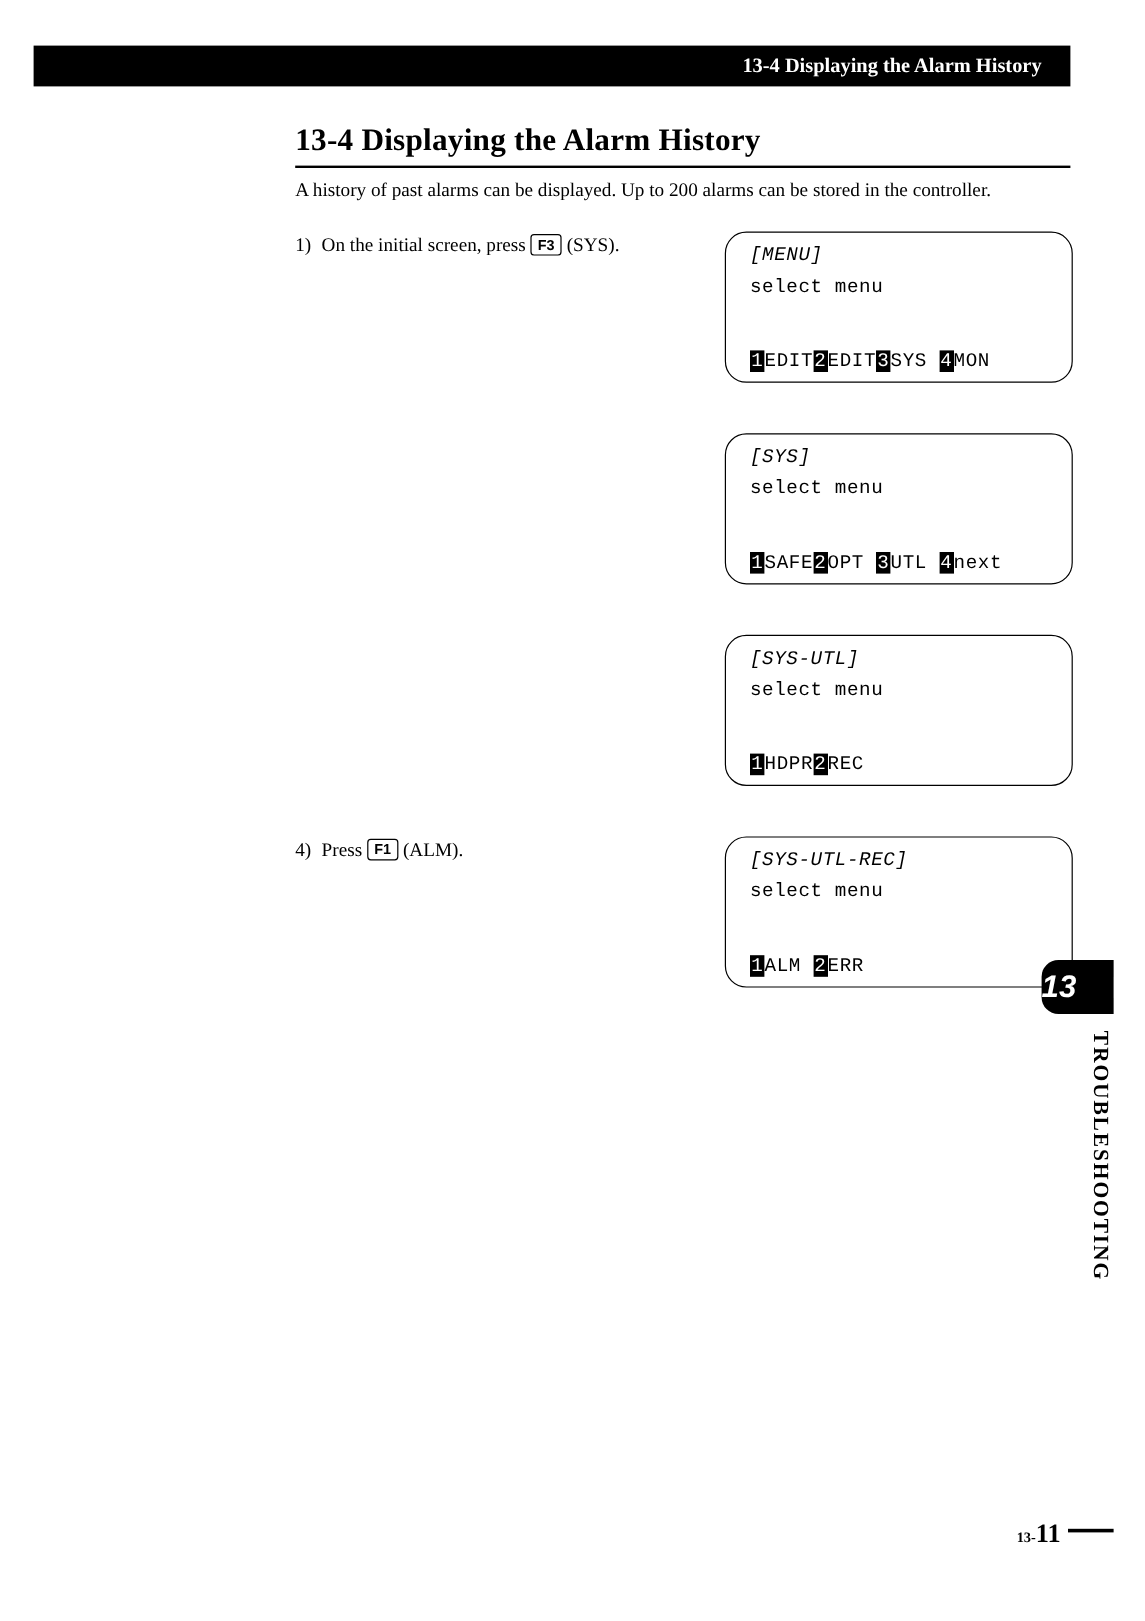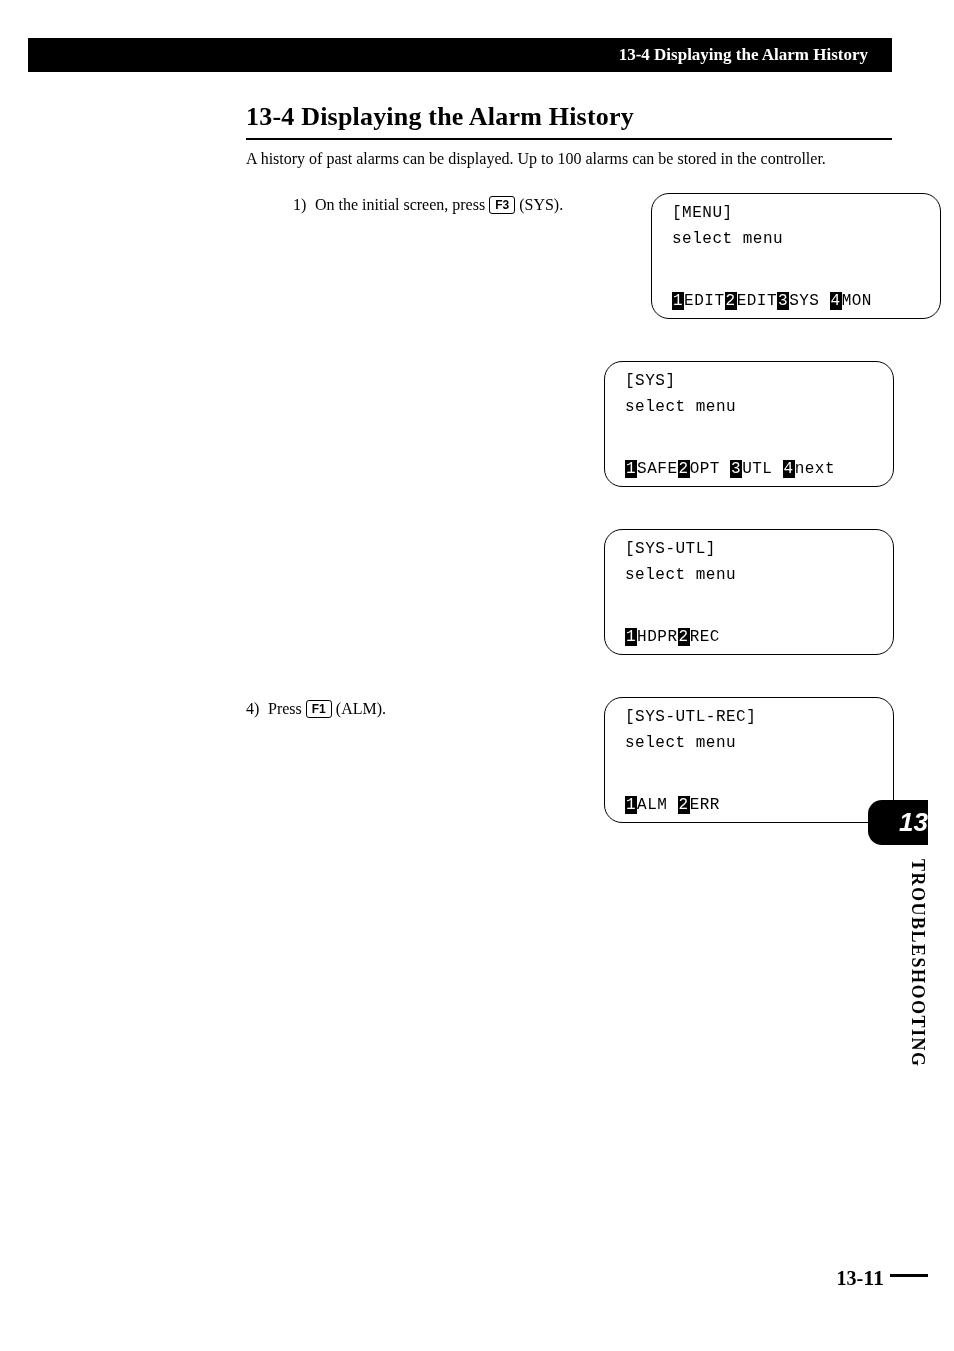--- a/index.html
+++ b/index.html
@@ -11,51 +11,51 @@
   .section-title { font-size: 26px; font-weight: bold; font-family: "Times New Roman", Times, serif; letter-spacing: 0.2px; }
   .section-rule { margin-top: 6px; border: none; border-top: 2px solid #000; }
   .intro { position: absolute; top: 150px; left: 246px; width: 646px; font-size: 16px; font-family: "Times New Roman", Times, serif; }
   .steps { position: absolute; top: 193px; left: 246px; width: 646px; }
   .step { position: relative; margin-bottom: 30px; }
   .step-text { width: 338px; font-size: 16px; line-height: 24px; font-family: "Times New Roman", Times, serif; text-align: justify; }
   .num { display: inline-block; width: 22px; }
   .keycap { display: inline-block; border: 1.4px solid #000; border-radius: 3px; padding: 0 5px; font-family: Arial, Helvetica, sans-serif; font-weight: bold; font-size: 12px; line-height: 16px; vertical-align: 1px; }
   .panel { position: absolute; top: 0; left: 358px; width: 290px; height: 126px; border: 1.4px solid #000; border-radius: 18px; background: #fff; }
   .panel .line { position: absolute; left: 20px; right: 20px; font-family: "Courier New", Courier, monospace; font-size: 16px; letter-spacing: 0.5px; white-space: pre; }
-  .panel .l1 { top: 10px; }
+  .panel .l1 { top: 10px; font-style: italic; }
   .panel .l2 { top: 36px; }
   .panel .l4 { top: 98px; }
   .inv { display: inline-block; background: #000; color: #fff; padding: 0 1px; }
-  .step1 { height: 138px; margin-left: 47px; }
+  .step1 { height: 138px; }
   .step2 { height: 138px; }
   .step3 { height: 138px; }
   .step4 { height: 138px; }
   .side-tab { position: absolute; right: 26px; top: 800px; }
-  .side-tab-box { width: 60px; height: 45px; background: #000; border-top-left-radius: 14px; border-bottom-left-radius: 14px; color: #fff; display: flex; align-items: center; justify-content: flex-end; font-family: Arial, Helvetica, sans-serif; font-weight: 900; font-size: 26px; font-style: italic; }
+  .side-tab-box { width: 60px; height: 45px; background: #000; border-top-left-radius: 14px; border-bottom-left-radius: 14px; color: #fff; display: flex; align-items: center; justify-content: flex-start; font-family: Arial, Helvetica, sans-serif; font-weight: 900; font-size: 26px; font-style: italic; }
   .side-tab-text { margin-top: 14px; writing-mode: vertical-rl; font-family: "Times New Roman", Times, serif; font-weight: bold; font-size: 18px; letter-spacing: 1.5px; text-align: center; width: 60px; }
   .pagenum { position: absolute; bottom: 60px; right: 70px; font-family: "Times New Roman", Times, serif; font-weight: bold; }
-  .pagenum .small { font-size: 20px; }
+  .pagenum .small { font-size: 12px; }
   .pagenum .big { font-size: 22px; }
   .pagenum-rule { position: absolute; bottom: 74px; right: 26px; width: 38px; border-top: 3px solid #000; }
 </style>
 </head>
 <body>
 
 <div class="page">
 
   <div class="topbar">
     <div class="topbar-text">13-4 Displaying the Alarm History</div>
   </div>
 
   <div class="section-title-wrap">
     <div class="section-title">13-4  Displaying the Alarm History</div>
     <hr class="section-rule">
   </div>
 
-  <div class="intro">A history of past alarms can be displayed. Up to 100 alarms can be stored in the controller.</div>
+  <div class="intro">A history of past alarms can be displayed. Up to 200 alarms can be stored in the controller.</div>
 
   <div class="steps">
 
     <div class="step step1">
       <div class="step-text">
         <span class="num">1)</span><span>On the initial screen, press </span><span class="keycap">F3</span><span> (SYS).</span>
       </div>
       <div class="panel">
         <div class="line l1">[MENU]</div>
         <div class="line l2">select menu</div>

